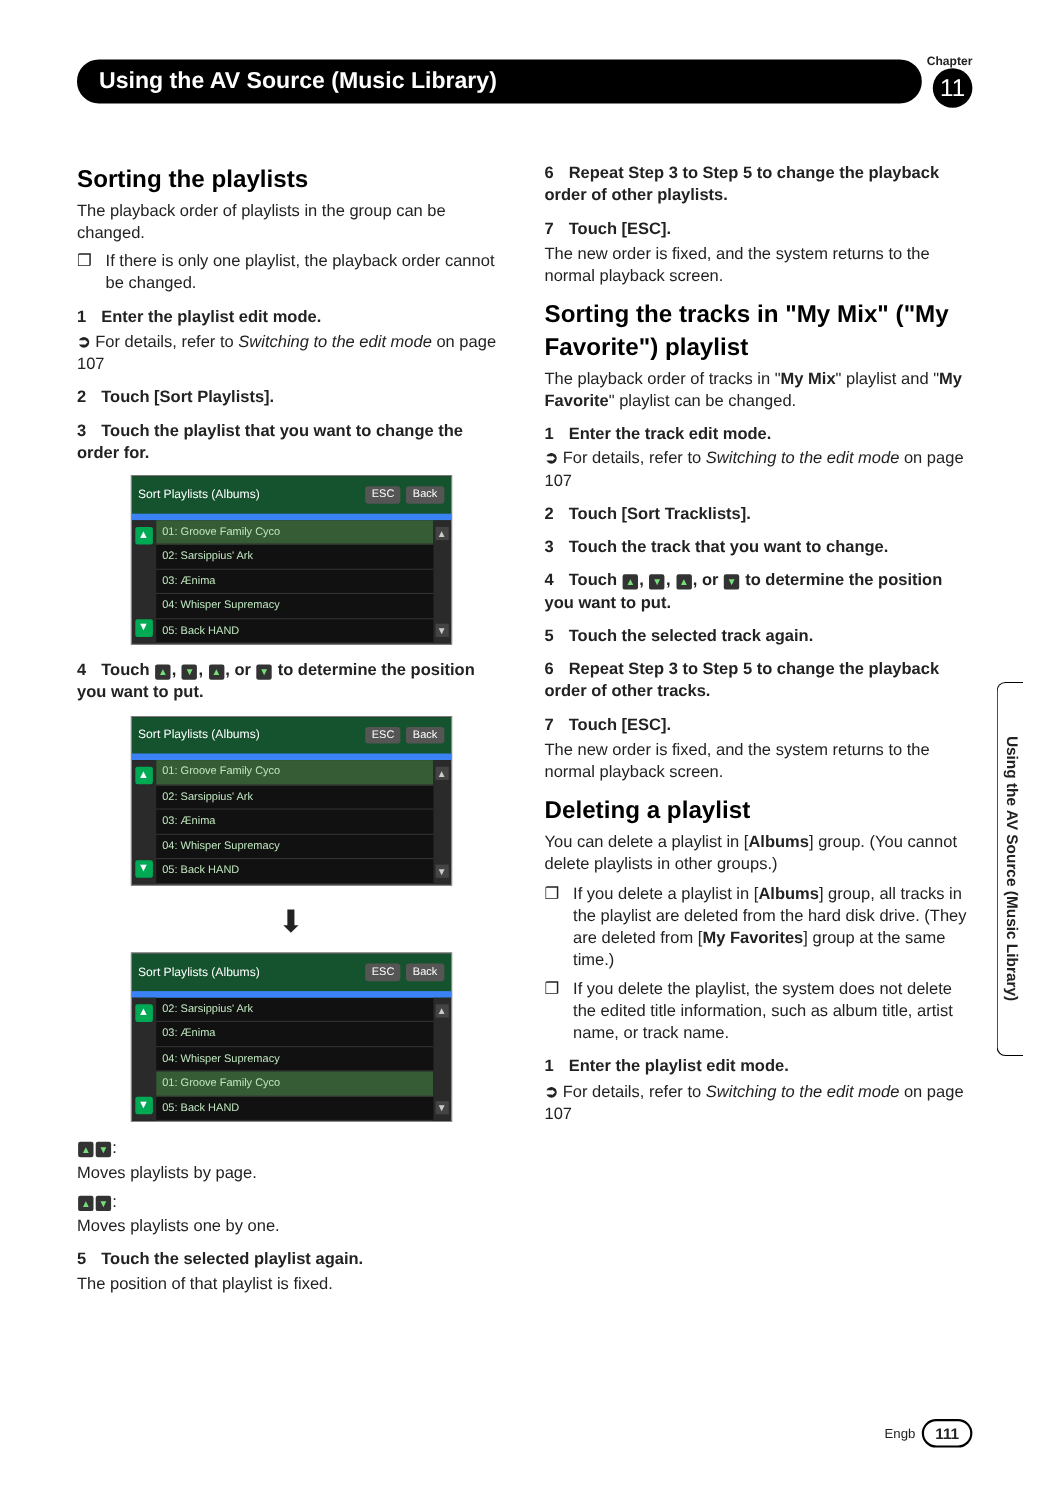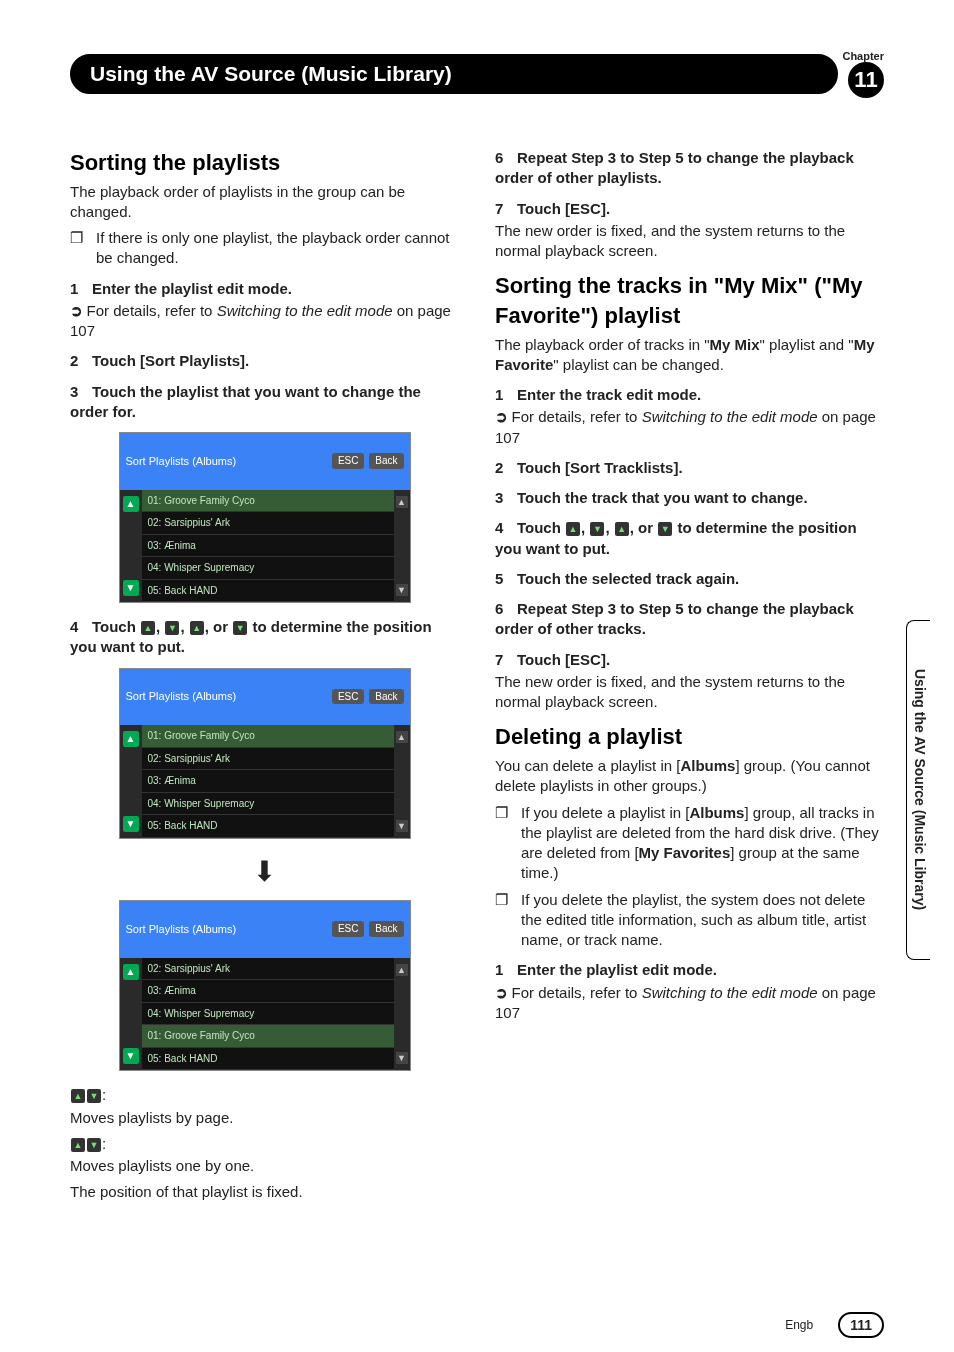--- a/index.html
+++ b/index.html
@@ -41,21 +41,21 @@
     text-align: right;
     margin-left: 4px;
   }
   .chapter-label {
     font-size: 11px;
     font-weight: bold;
   }
   .chapter-num {
     background: #000;
     color: #fff;
-    font-weight: bold;
+    font-weight: normal;
     font-size: 22px;
     border-radius: 50%;
     width: 36px;
     height: 36px;
     line-height: 36px;
     text-align: center;
     display: inline-block;
   }
   .columns {
     display: flex;
@@ -102,26 +102,26 @@
   }
   .screenshot {
     width: 290px;
     margin: 10px auto 14px auto;
     border: 1px solid #888;
     background: #111;
     color: #ddd;
     font-size: 10px;
   }
   .ss-top {
-    background: #3b82f6;
-    padding: 20px 6px;
+    background: #14532d;
+    padding: 9px 6px;
     display: flex;
     align-items: center;
     justify-content: space-between;
-    border-bottom: 1px solid #3b82f6;
+    border-bottom: 6px solid #3b82f6;
   }
   .ss-title { color: #fff; font-size: 11px; }
   .ss-btn {
     background: #555;
     color: #fff;
     border-radius: 3px;
     padding: 1px 6px;
     font-size: 10px;
     margin-left: 2px;
     display: inline-block;
@@ -155,26 +155,26 @@
     border-radius: 8px 0 0 8px;
     writing-mode: vertical-rl;
     font-weight: bold;
     font-size: 14px;
     text-align: center;
     padding: 10px 2px;
     box-sizing: border-box;
   }
   .footer {
     position: absolute;
-    bottom: 14px;
+    bottom: 36px;
     right: 70px;
     font-size: 12px;
     display: flex;
     align-items: center;
-    gap: 25px;
+    gap: 6px;
   }
   .page-num {
     border: 2px solid #000;
     border-radius: 14px;
     padding: 0 10px;
     font-weight: bold;
     font-size: 14px;
     height: 22px;
     line-height: 22px;
     display: inline-block;
@@ -308,20 +308,21 @@
               <div class="ss-sc-btn">▼</div>
             </div>
         </div>
       </div>
 
       <div class="icon-desc"><span class="inline-icon">▲</span><span class="inline-icon">▼</span>:</div>
       <p class="body-text">Moves playlists by page.</p>
       <div class="icon-desc"><span class="inline-icon">▲</span><span class="inline-icon">▼</span>:</div>
       <p class="body-text">Moves playlists one by one.</p>
 
+      <div class="step"><span class="num">5</span><span>Touch the selected playlist again.</span></div>
       <p class="body-text">The position of that playlist is fixed.</p>
     </div>
 
     <div class="col">
       <div class="step"><span class="num">6</span><span>Repeat Step 3 to Step 5 to change the playback order of other playlists.</span></div>
 
       <div class="step"><span class="num">7</span><span>Touch [ESC].</span></div>
       <p class="body-text">The new order is fixed, and the system returns to the normal playback screen.</p>
 
       <div class="h2"><span>Sorting the tracks in "</span><span>My Mix</span><span>" ("</span><span>My Favorite</span><span>") playlist</span></div>

